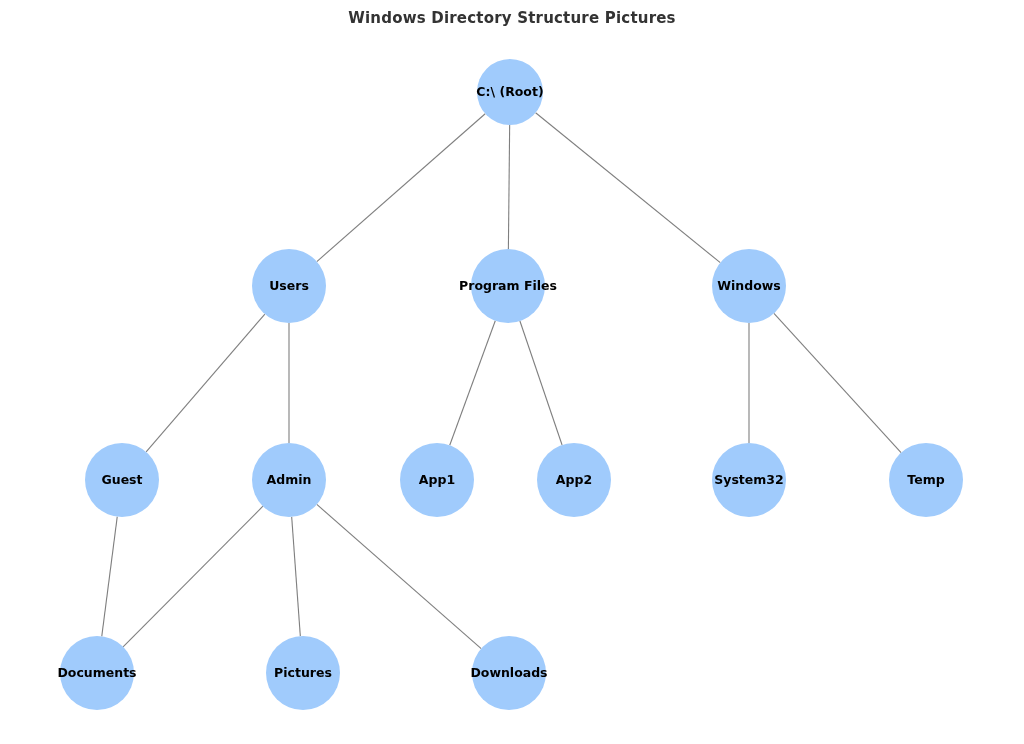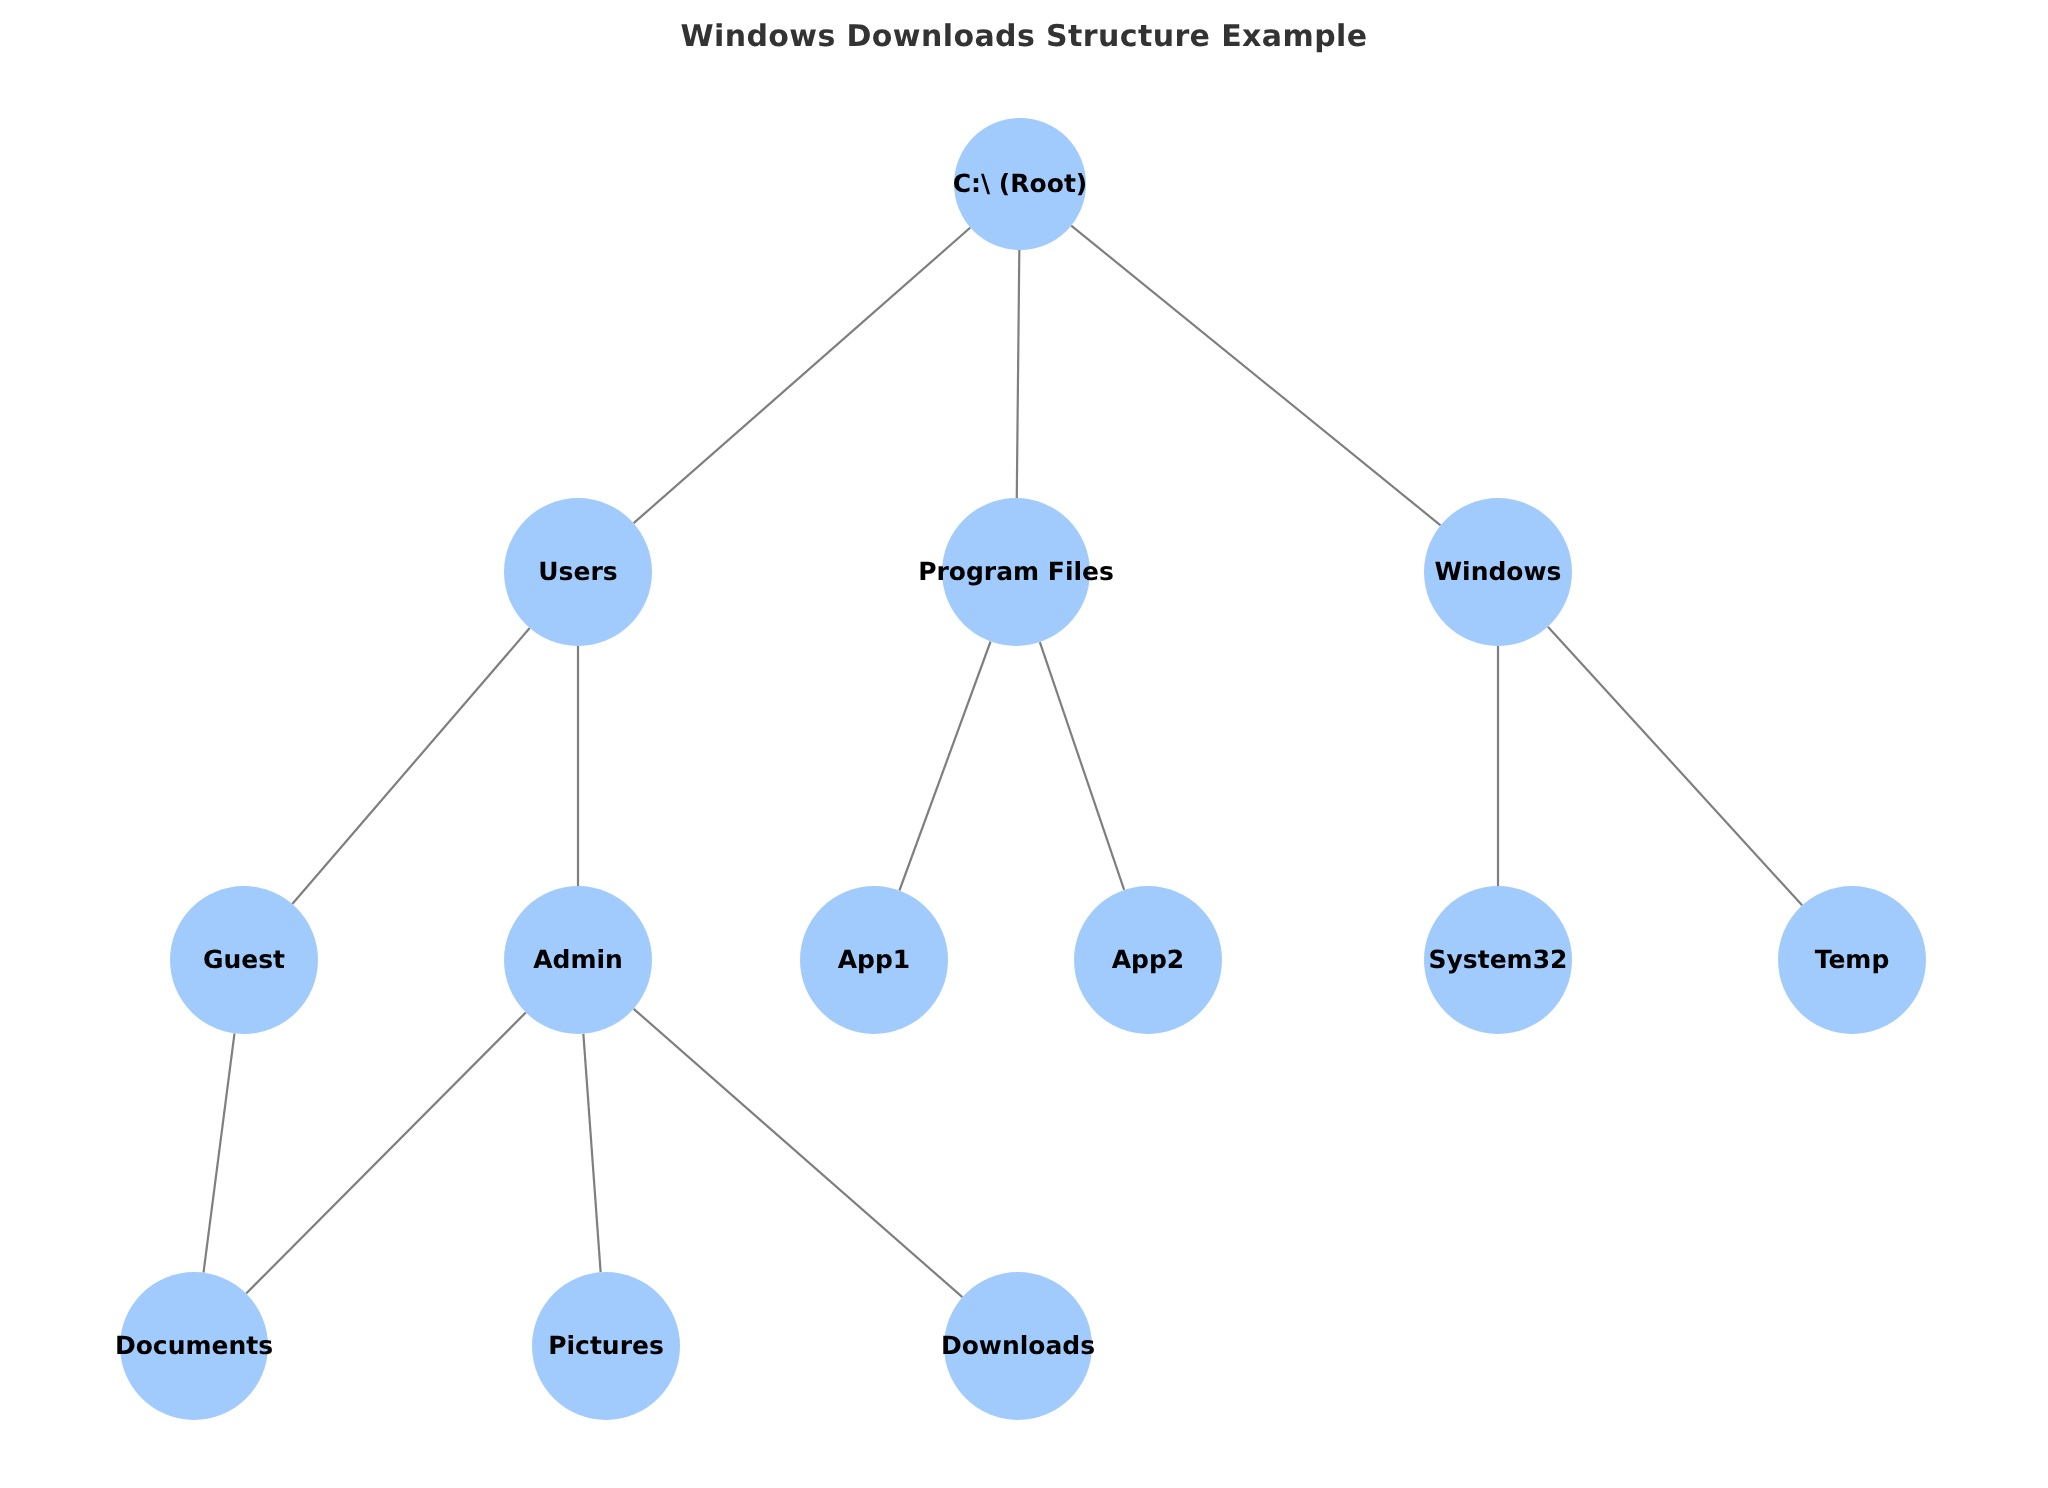--- a/index.html
+++ b/index.html
@@ -59,21 +59,21 @@
     text-anchor: middle;
     dominant-baseline: middle;
     paint-order: stroke;
   }
 </style>
 </head>
 <body>
 
 <div id="figure">
 
-  <div id="chart-title">Windows Downloads Structure Example</div>
+  <div id="chart-title">Windows Directory Structure Pictures</div>
 
   <svg id="graph-canvas" viewBox="0 0 1024 744">
     <g id="edge-layer">
         <line x1="485.20" y1="113.77" x2="316.81" y2="261.59" class="graph-edge" stroke="#7f7f7f"></line>
         <line x1="509.66" y1="125.00" x2="508.38" y2="249.00" class="graph-edge" stroke="#7f7f7f"></line>
         <line x1="535.62" y1="112.80" x2="720.27" y2="262.68" class="graph-edge" stroke="#7f7f7f"></line>
         <line x1="264.86" y1="314.04" x2="146.14" y2="451.96" class="graph-edge" stroke="#7f7f7f"></line>
         <line x1="289.00" y1="323.00" x2="289.00" y2="443.00" class="graph-edge" stroke="#7f7f7f"></line>
         <line x1="495.28" y1="320.75" x2="449.72" y2="445.25" class="graph-edge" stroke="#7f7f7f"></line>
         <line x1="519.92" y1="321.03" x2="562.08" y2="444.97" class="graph-edge" stroke="#7f7f7f"></line>

